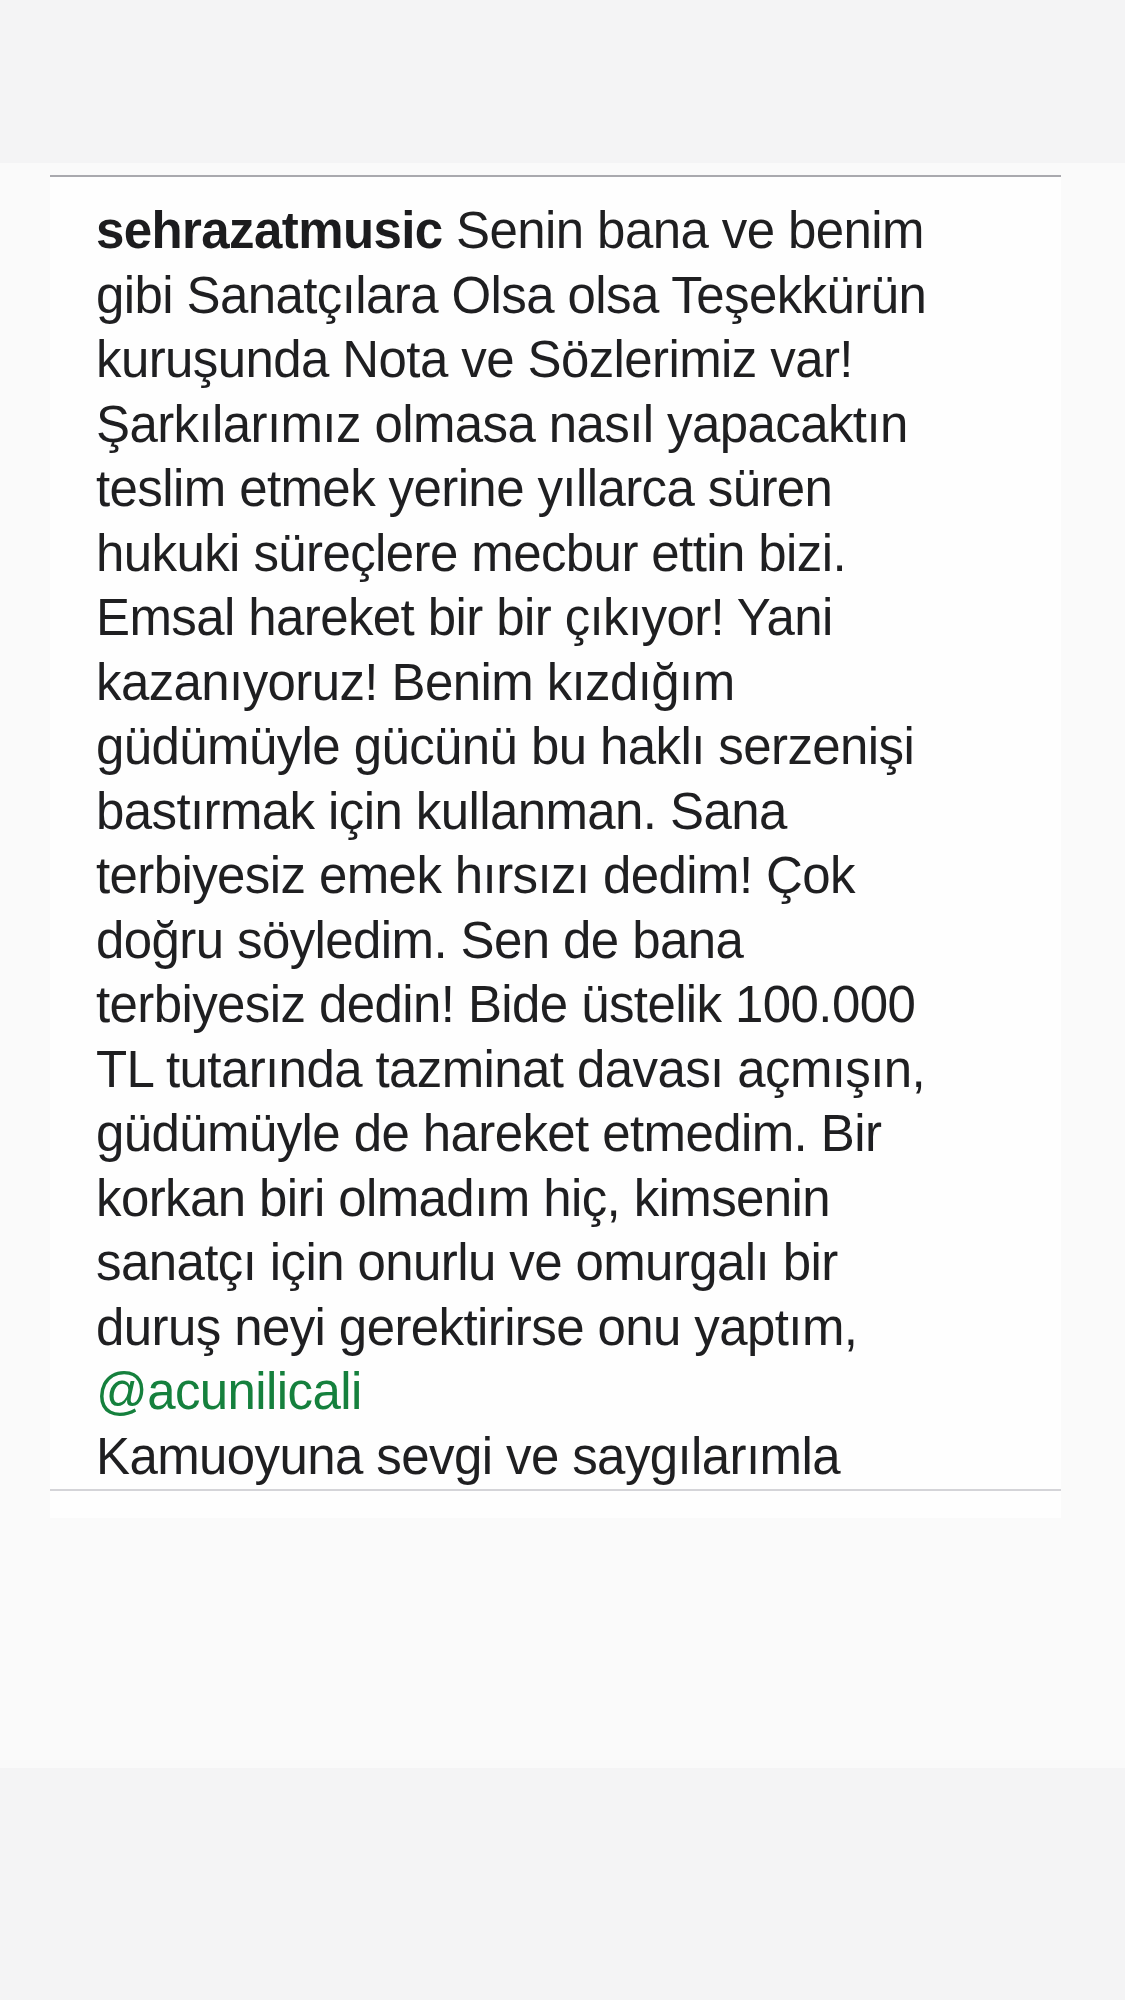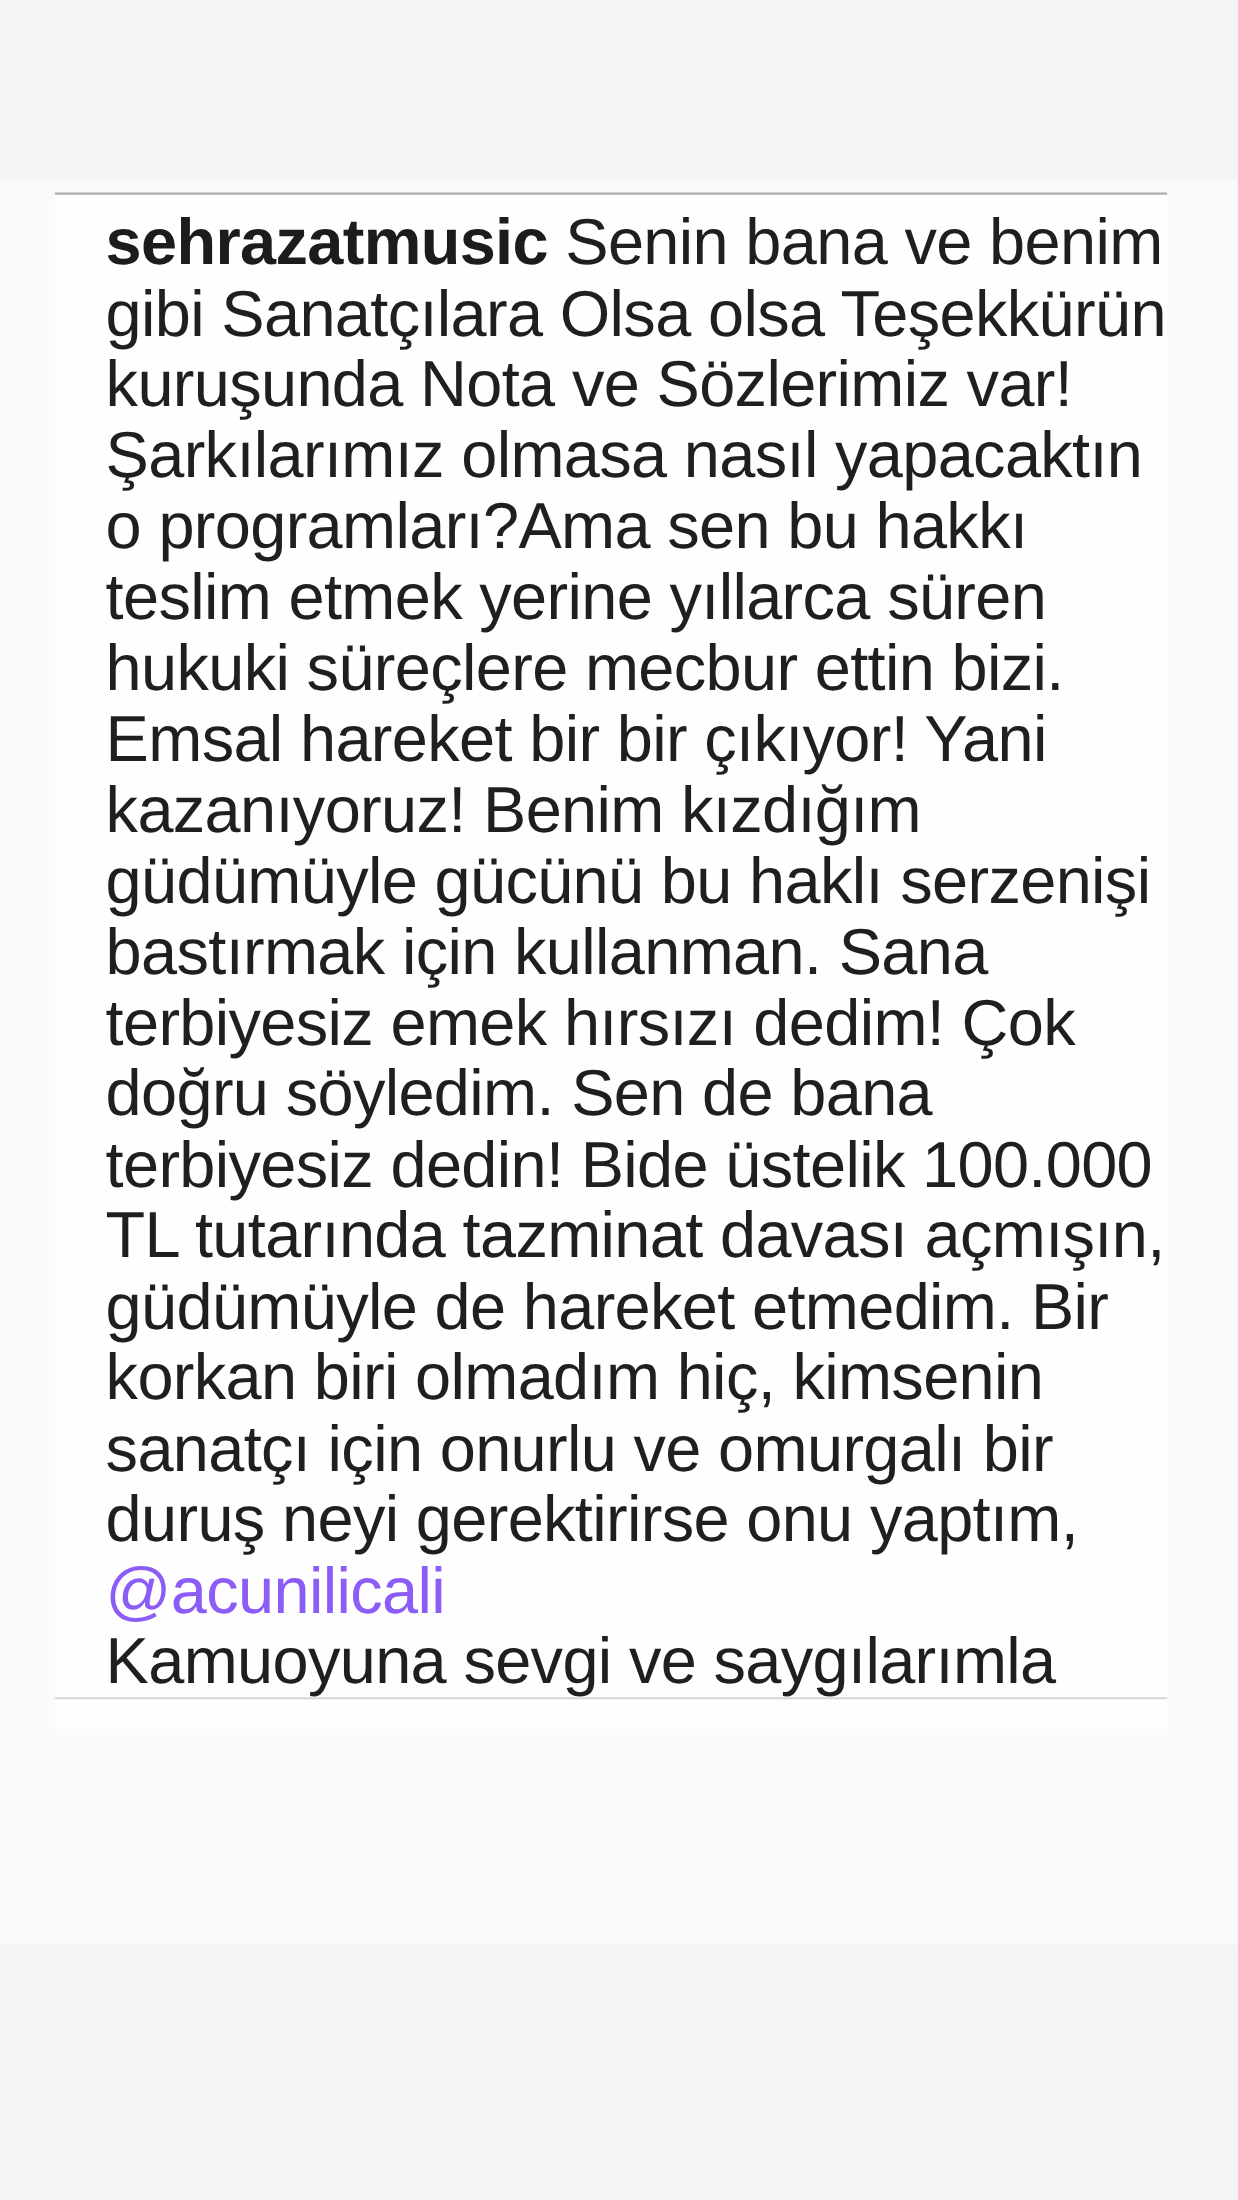--- a/index.html
+++ b/index.html
@@ -28,57 +28,56 @@
   .card {
     position: absolute;
     left: 50px;
     top: 12px;              
     width: 1011px;
     box-sizing: border-box;
     background: #fefefe;
     border-top: 2px solid #a9a9ae;
   }
   .caption {
-    padding: 11px 24px 0 46px;
-    font-size: 59px;
+    padding: 22px 24px 0 46px;
+    font-size: 51px;
     line-height: 64.5px;
     letter-spacing: -0.6px;
     color: #1f1f21;
     border-bottom: 2px solid #d4d4d8;
   }
   .caption .line {
     white-space: nowrap;
   }
   .caption .username {
     font-weight: bold;
     color: #1c1c1e;
   }
   .caption .mention {
-    color: #8b5cf6;
+    color: #15803d;
     cursor: pointer;
     margin-top: 36px;
   }
   
   .card-footer-space {
     height: 27px;
     background: #fefefe;
   }
 </style>
 </head>
 <body>
 
 <div class="stage">
   <div class="sheet">
     <div class="card">
       <div class="caption">
           <div class="line"><span class="username">sehrazatmusic</span> Senin bana ve benim</div>
           <div class="line">gibi Sanatçılara Olsa olsa Teşekkürün</div>
           <div class="line">kuruşunda Nota ve Sözlerimiz var!</div>
           <div class="line">Şarkılarımız olmasa nasıl yapacaktın</div>
-          <div class="line">o programları?Ama sen bu hakkı</div>
           <div class="line">teslim etmek yerine yıllarca süren</div>
           <div class="line">hukuki süreçlere mecbur ettin bizi.</div>
           <div class="line">Emsal hareket bir bir çıkıyor! Yani</div>
           <div class="line">kazanıyoruz! Benim kızdığım</div>
           <div class="line">güdümüyle gücünü bu haklı serzenişi</div>
           <div class="line">bastırmak için kullanman. Sana</div>
           <div class="line">terbiyesiz emek hırsızı dedim! Çok</div>
           <div class="line">doğru söyledim. Sen de bana</div>
           <div class="line">terbiyesiz dedin! Bide üstelik 100.000</div>
           <div class="line">TL tutarında tazminat davası açmışın,</div>

